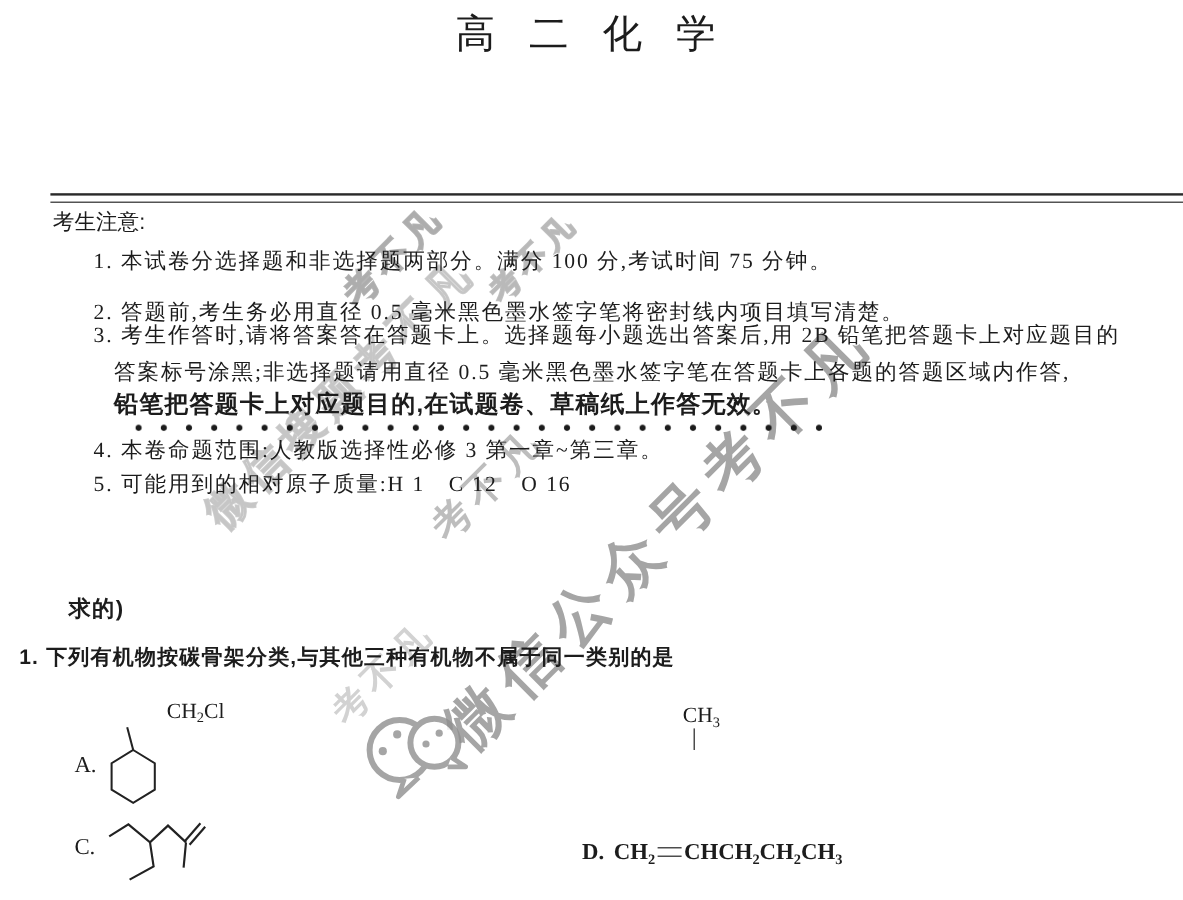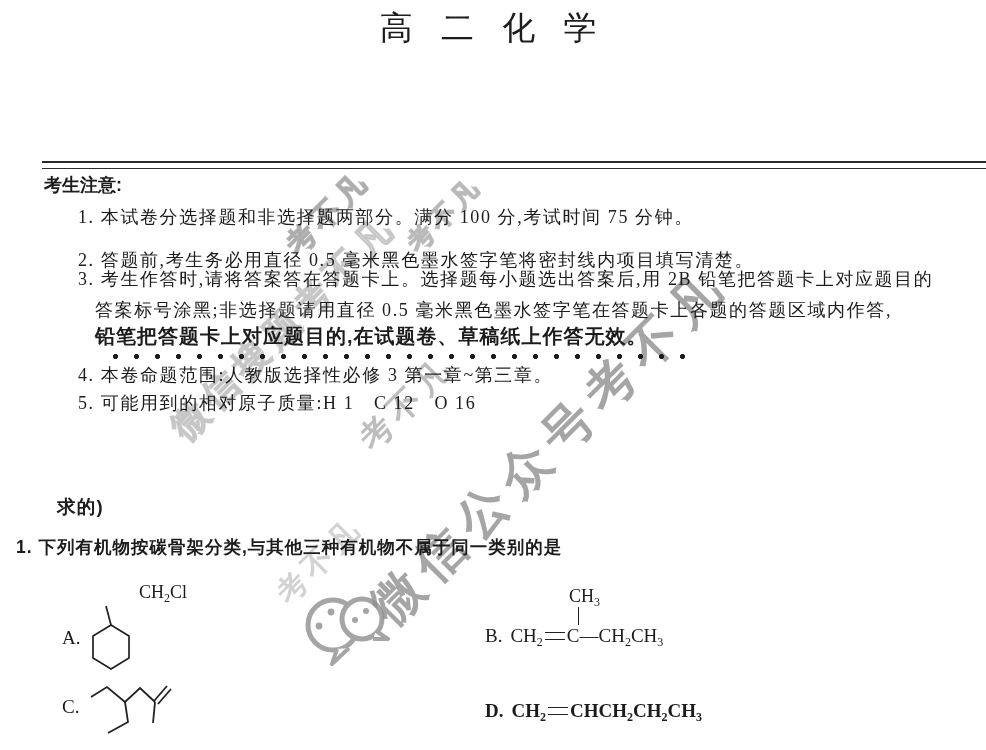--- a/index.html
+++ b/index.html
@@ -10,21 +10,21 @@
   }
   .sans { font-family:"Liberation Sans","DejaVu Sans",sans-serif; }
   .abs { position:absolute; white-space:nowrap; }
 
   .title { top:6px; left:0; width:100%; text-align:center;
            font-size:33px; letter-spacing:10px; font-weight:normal; }
 
   .rule { position:absolute; left:42px; width:944px; top:161px; height:5px;
           border-top:2.6px solid #2a2a2a; border-bottom:1.5px solid #2a2a2a; }
 
-  .notice-h { left:44px; top:173px; font-size:18px; font-weight:bold; }
+  .notice-h { left:44px; top:173px; font-size:18px; font-weight:normal; }
   .nline { font-size:18px; letter-spacing:1.6px; }
   .n1 { left:78px; top:205px; }
   .n2 { left:78px; top:248px; }
   .n3a { left:78px; top:267px; }
   .n3b { left:95px; top:298px; }
   .n3bold { left:95px; top:323px; font-size:20px; font-weight:bold; letter-spacing:1px; }
   .dotsrow { position:absolute; left:99px; top:353px; width:586px; height:7px;
     background-image:radial-gradient(circle, #1c1c1c 2.2px, transparent 2.9px);
     background-size:21px 7px; background-position:6px 0; background-repeat:repeat-x; }
   .n4 { left:78px; top:363px;text-align:center; }
@@ -115,21 +115,20 @@
   <div class="abs optA-sub formula"><span>CH</span><sub>2</sub><span>Cl</span></div>
   <svg class="optA-svg" width="52" height="70" viewBox="0 0 52 70">
     <path d="M26 23 L21 4" fill="none" stroke="#222" stroke-width="1.7"></path>
     <path d="M26 23 L44 34 L44 56 L26 67 L8 56 L8 34 Z" fill="none" stroke="#222" stroke-width="1.7"></path>
   </svg>
   <div class="abs optA-lab">A.</div>
 
   <div class="optB formula">
     <span class="top"><span>CH</span><sub>3</sub></span>
     <span class="vline"></span>
-    <span class="main"><span class="opt-label">B.</span><span>CH</span><sub>2</sub><span class="dbond"></span><span>C—CH</span><sub>2</sub><span>CH</span><sub>3</sub></span>
   </div>
 
   <div class="abs optC-lab">C.</div>
   <svg class="optC-svg" width="105" height="78" viewBox="0 0 105 78">
     <path d="M7 29 L23 19 L41 34 L56 20 L71 34" fill="none" stroke="#222" stroke-width="1.8"></path>
     <path d="M41 34 L44 54 L24 65" fill="none" stroke="#222" stroke-width="1.8"></path>
     <path d="M70 33 L83 18" fill="none" stroke="#222" stroke-width="1.8"></path>
     <path d="M74 36 L87 21" fill="none" stroke="#222" stroke-width="1.8"></path>
     <path d="M71 34 L69 55" fill="none" stroke="#222" stroke-width="1.8"></path>
   </svg>

